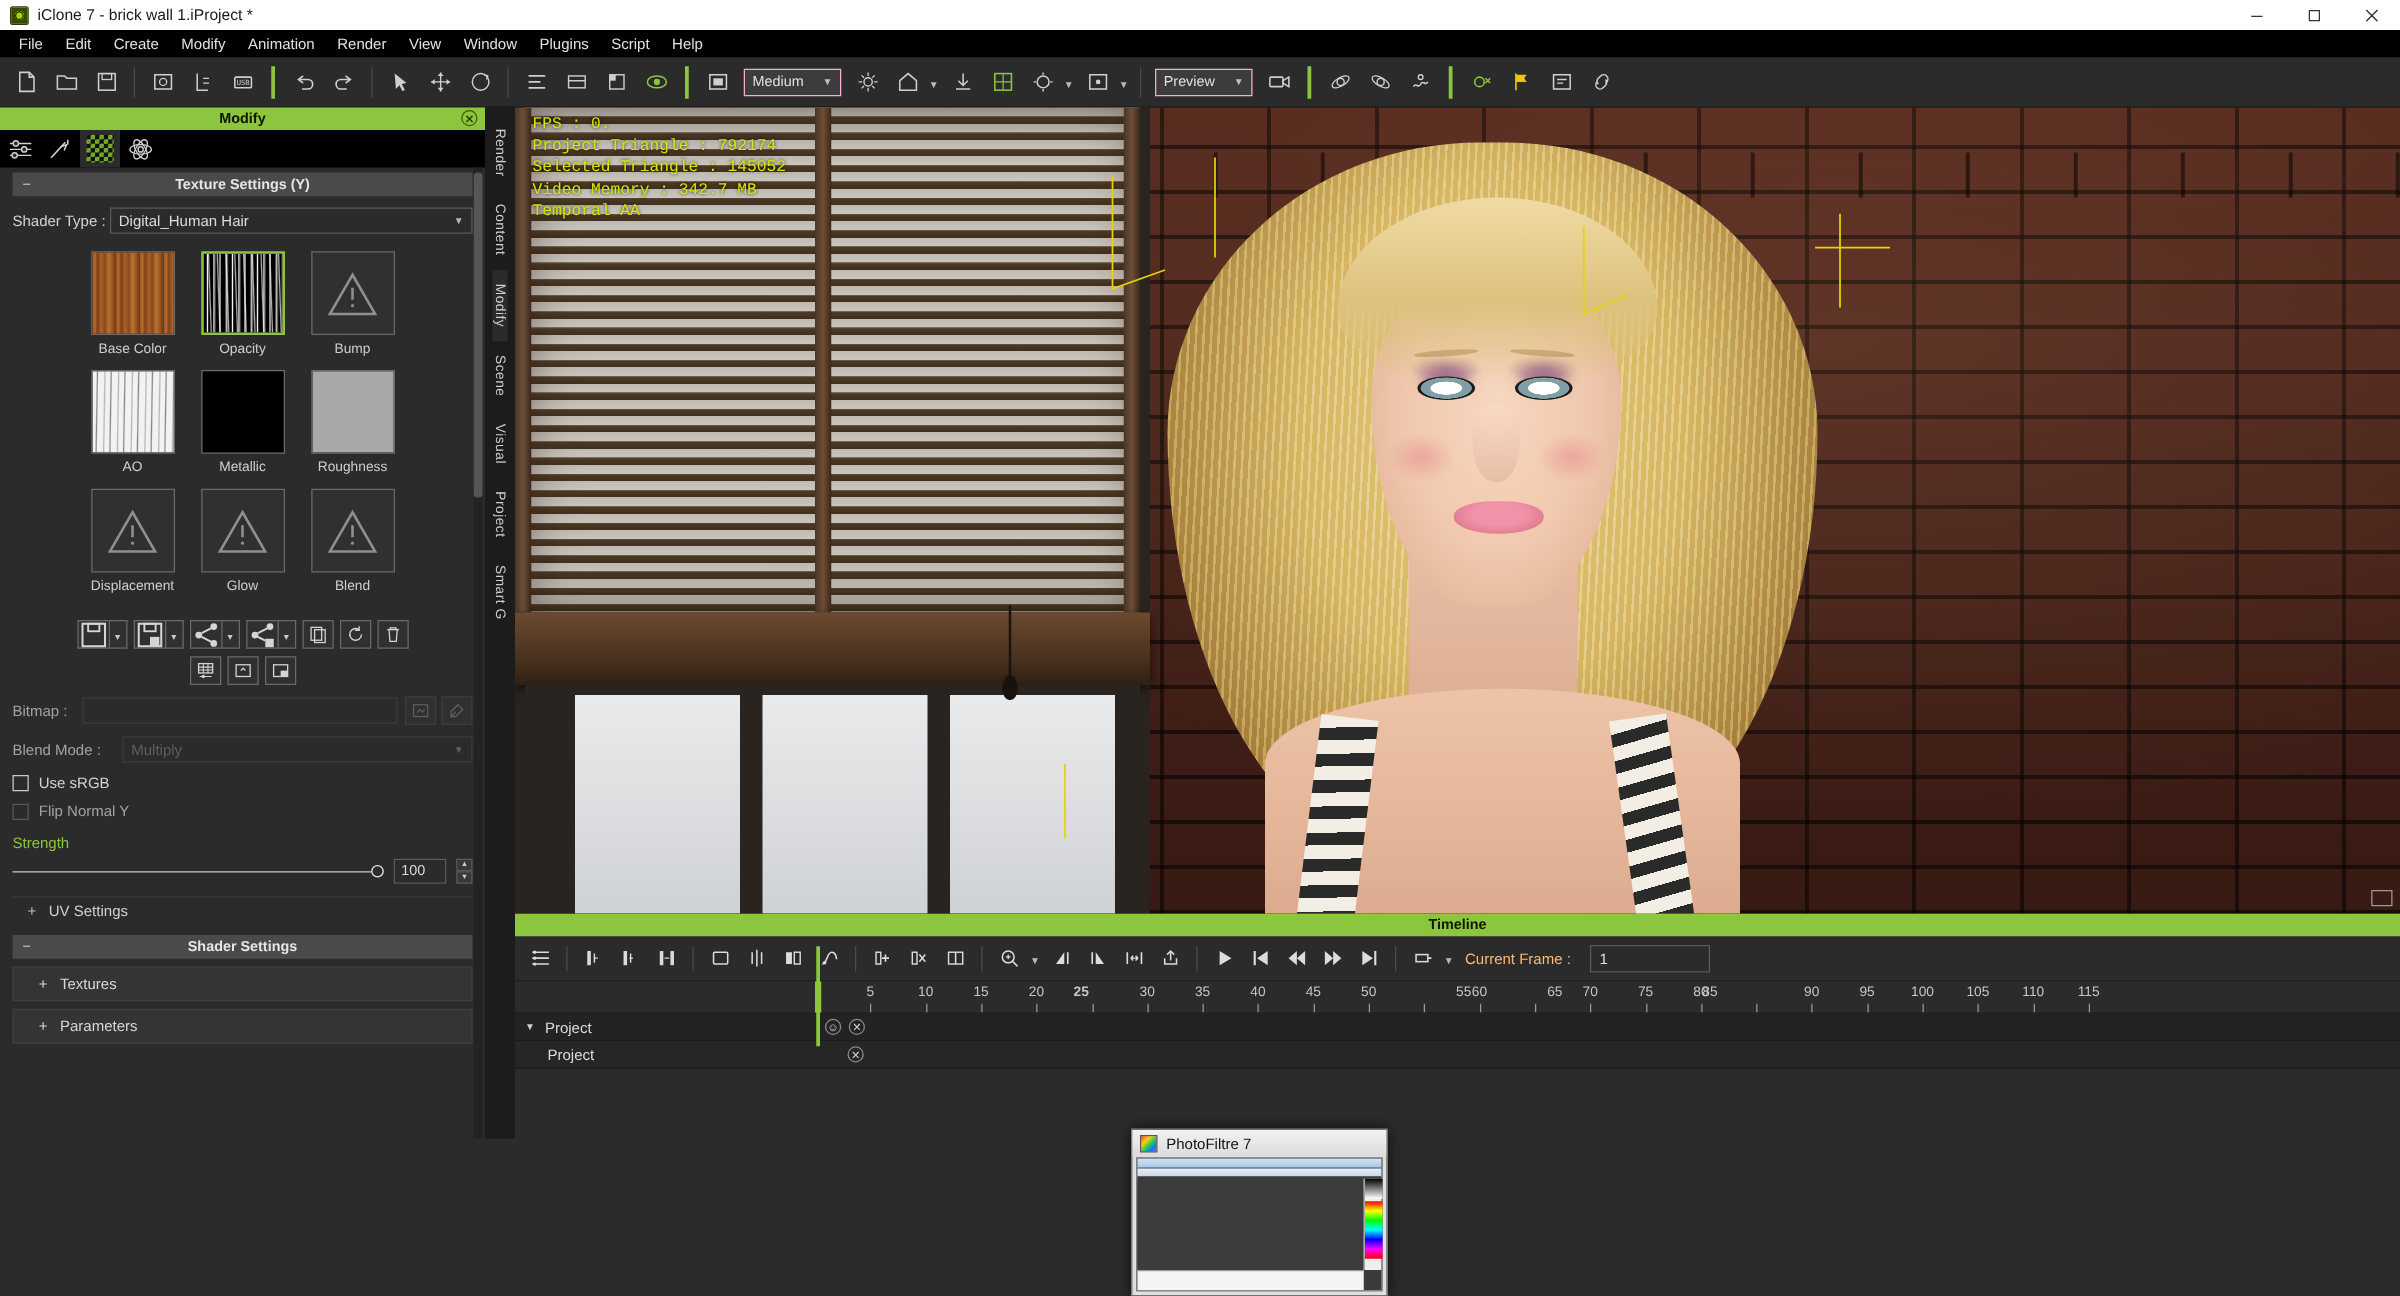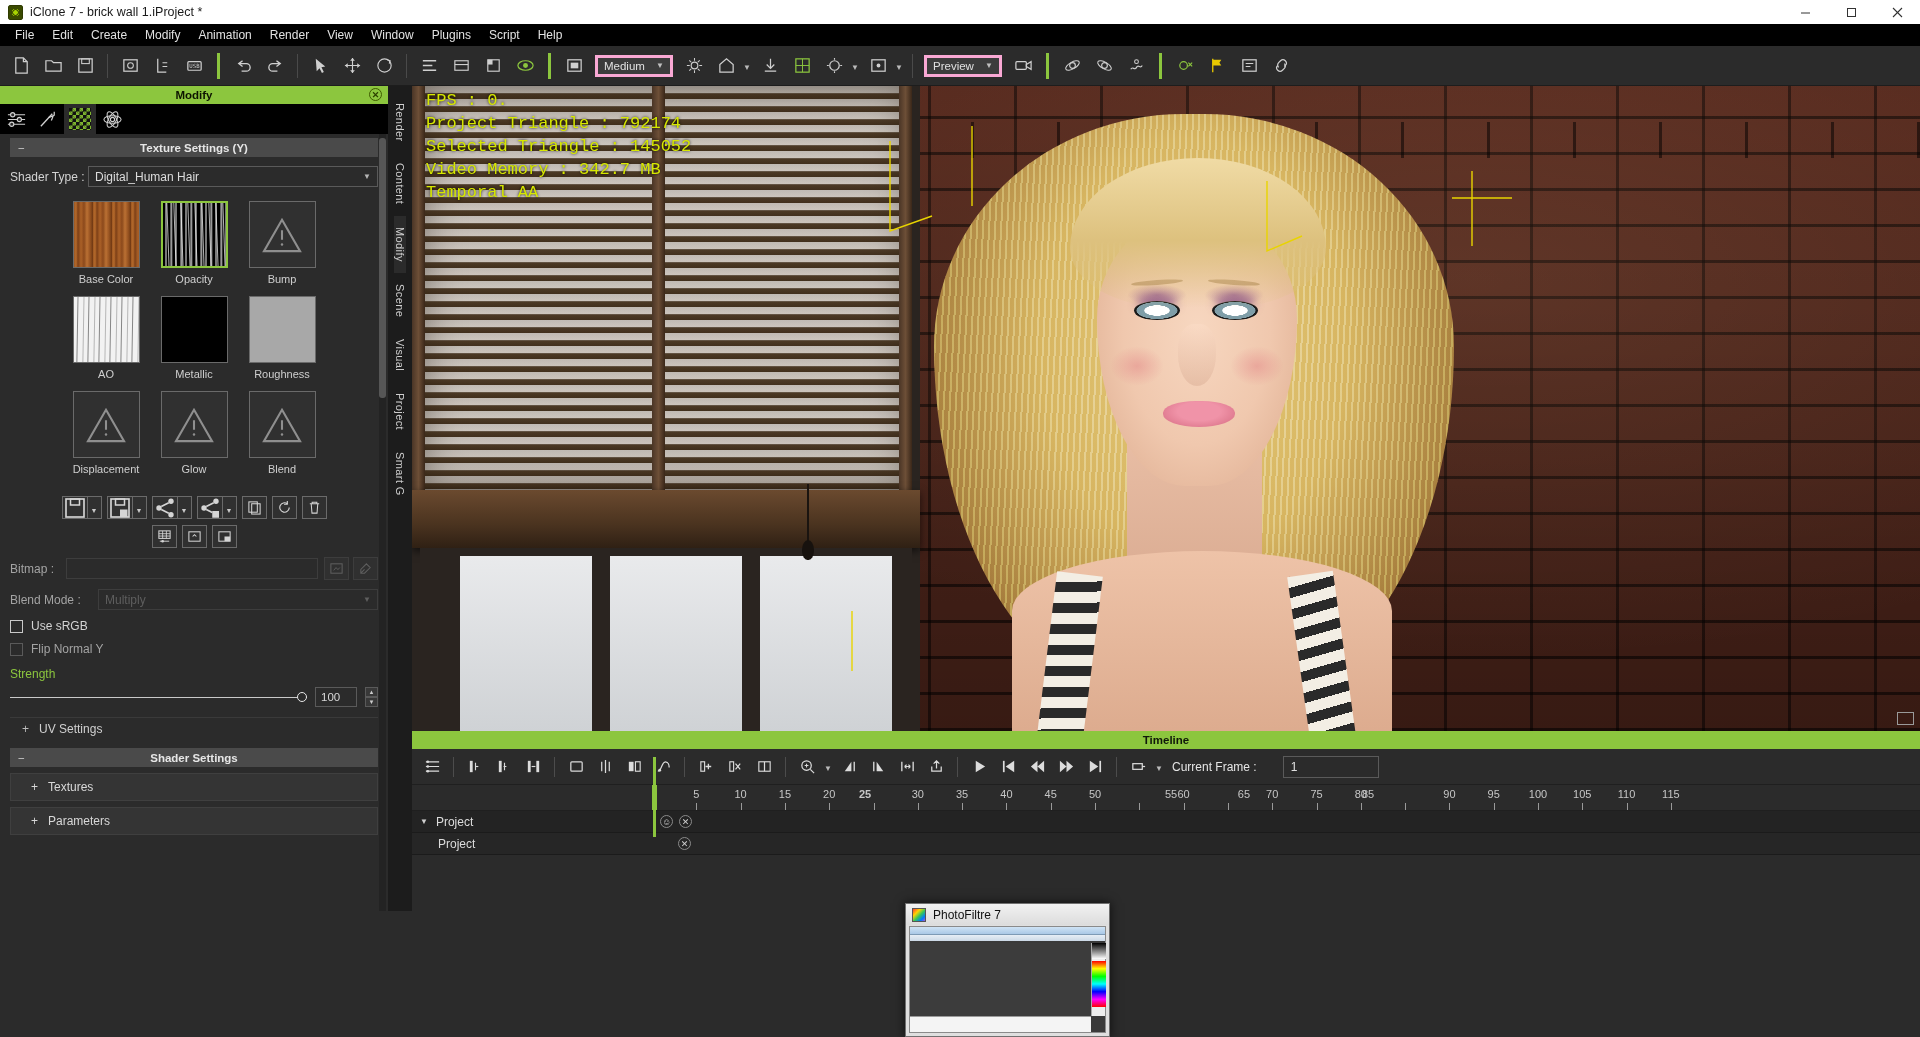--- a/index.html
+++ b/index.html
@@ -51,21 +51,21 @@
   }
   .tbtn svg{ width:19px; height:19px; }
   .tsep{ width:1px; height:24px; background:#4a4a4a; margin:0 5px; }
   .gsep{ width:3px; height:26px; background:#8cc63e; margin:0 6px; }
   .dd-wrap{ display:flex; align-items:center; }
   .dd-arrow{
     width:12px; height:30px; display:flex; align-items:flex-end;
     justify-content:center; padding-bottom:9px; color:#b9b9b9; font-size:8px;
   }
   .combo{
-    height:22px; min-width:78px; background:#3c3c3c; border:3px solid #f9a8d4;
+    height:22px; min-width:78px; background:#3c3c3c; border:1px solid #f9a8d4;
     display:flex; align-items:center; padding:0 6px; font-size:11.5px;
     color:#e0e0e0; justify-content:space-between; gap:8px; margin:0 4px;
   }
   .combo .cv{ white-space:nowrap; }
   .combo .ca{ font-size:8px; color:#bfbfbf; }
 
   
   .leftpanel{
     position:absolute; left:0; top:86px; width:388px; bottom:0;
     background:#2b2b2b; display:flex; flex-direction:column;
@@ -391,21 +391,21 @@
     border-radius:50%;
   }
   .blush.l{ left:228px; }
   .blush.r{ left:348px; }
 
   
   .helper{ position:absolute; stroke:#e8d400; stroke-width:1.4; fill:none; }
 
   
   .stats{
-    position:absolute; left:14px; top:4px; color:#d7e800; font-size:17px;
+    position:absolute; left:14px; top:4px; color:#d7e800; font-size:13px;
     line-height:1.35; font-family:"Liberation Mono", monospace; white-space:pre;
     text-shadow:0 0 3px rgba(0,0,0,.9);
   }
   .vp-corner{
     position:absolute; right:6px; bottom:6px; width:17px; height:13px;
     border:1px solid #9a9a9a; color:#ccc;
   }
 
   
   .timeline{
@@ -418,21 +418,21 @@
   .tl-toolbar{
     height:36px; display:flex; align-items:center; padding:0 6px; gap:1px;
     border-bottom:1px solid #1f1f1f;
   }
   .tl-btn{
     width:28px; height:28px; display:flex; align-items:center; justify-content:center;
     color:#dcdcdc;
   }
   .tl-btn svg{ width:17px; height:17px; }
   .tl-sep{ width:1px; height:20px; background:#4c4c4c; margin:0 6px; }
-  .cf-label{ font-size:12px; color:#e5e5e5; margin:0 25px 0 6px; }
+  .cf-label{ font-size:12px; color:#fdba74; margin:0 14px 0 6px; }
   .cf-box{
     width:96px; height:22px; background:#2b2b2b; border:1px solid #5a5a5a;
     display:flex; align-items:center; padding:0 7px; font-size:12px; color:#e0e0e0;
   }
 
   .ruler{
     height:26px; position:relative; border-bottom:1px solid #1f1f1f; overflow:hidden;
   }
   .tick{ position:absolute; bottom:0; width:1px; height:7px; background:#9a9a9a; }
   .ticklbl{ position:absolute; top:3px; font-size:11px; color:#c6c6c6; transform:translateX(-50%); }

